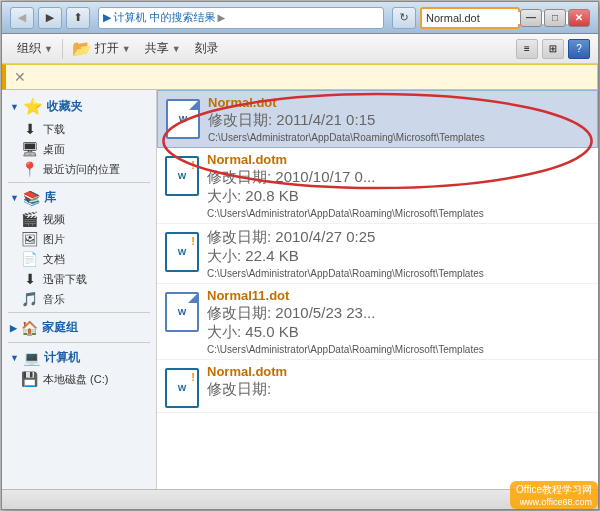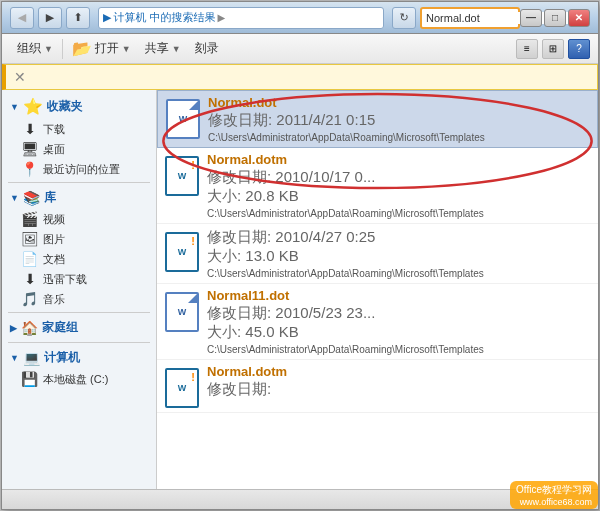--- a/index.html
+++ b/index.html
@@ -469,21 +469,21 @@
       <div class="file-item">
         <div style="width:34px;height:40px;background:white;border:2px solid #1a6b9a;border-radius:2px;display:flex;align-items:center;justify-content:center;font-size:10px;color:#1a6b9a;font-weight:bold;flex-shrink:0;margin-top:4px;position:relative;">
           <span style="font-size:9px;font-weight:bold;color:#1a6b9a;">W</span>
           <span style="position:absolute;top:1px;right:2px;font-size:11px;color:#ff8800;font-weight:bold;">!</span>
         </div>
         <div class="file-info">
           <div class="file-details">
             <span>修改日期: 2010/4/27 0:25</span>
           </div>
           <div class="file-details">
-            <span>大小: 13.0 KB</span>
+            <span>大小: 22.4 KB</span>
           </div>
           <div class="file-path">C:\Users\Administrator\AppData\Roaming\Microsoft\Templates</div>
         </div>
       </div>
 
       <div class="file-item">
         <div style="width:34px;height:40px;background:white;border:2px solid #5580c0;border-radius:2px;display:flex;align-items:center;justify-content:center;font-size:10px;color:#5580c0;font-weight:bold;flex-shrink:0;margin-top:4px;position:relative;">
           <span style="font-size:9px;font-weight:bold;color:#3060a0;">W</span>
           <span style="position:absolute;top:-1px;right:-1px;width:10px;height:10px;background:#5580c0;clip-path:polygon(100% 0,100% 100%,0 100%);"></span>
         </div>

